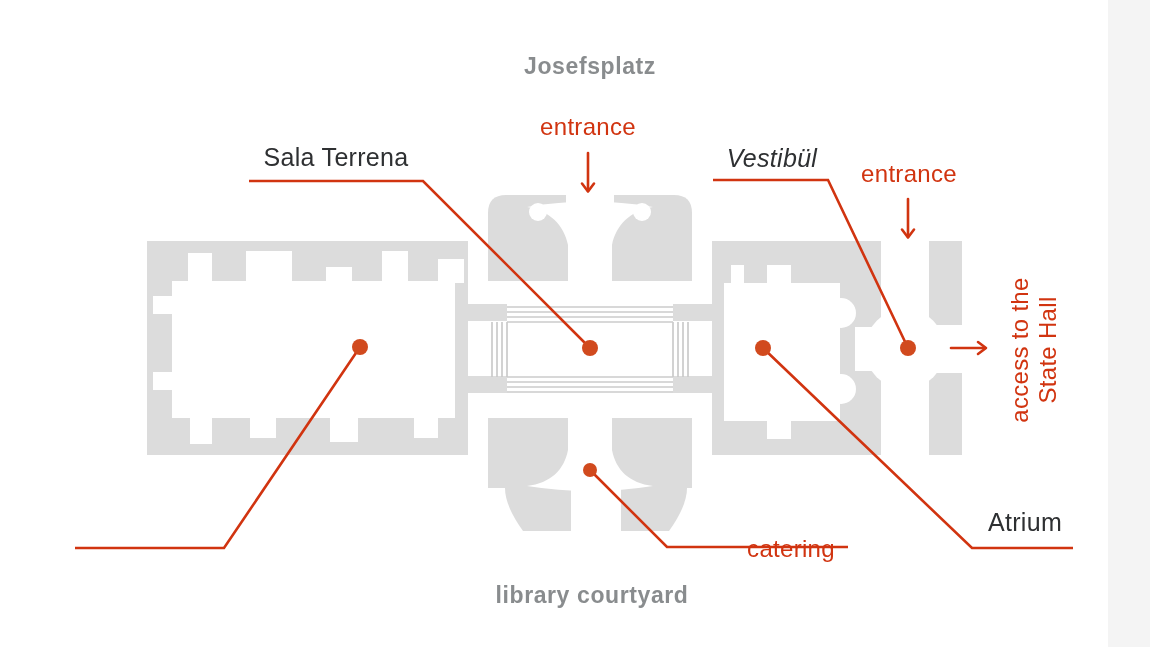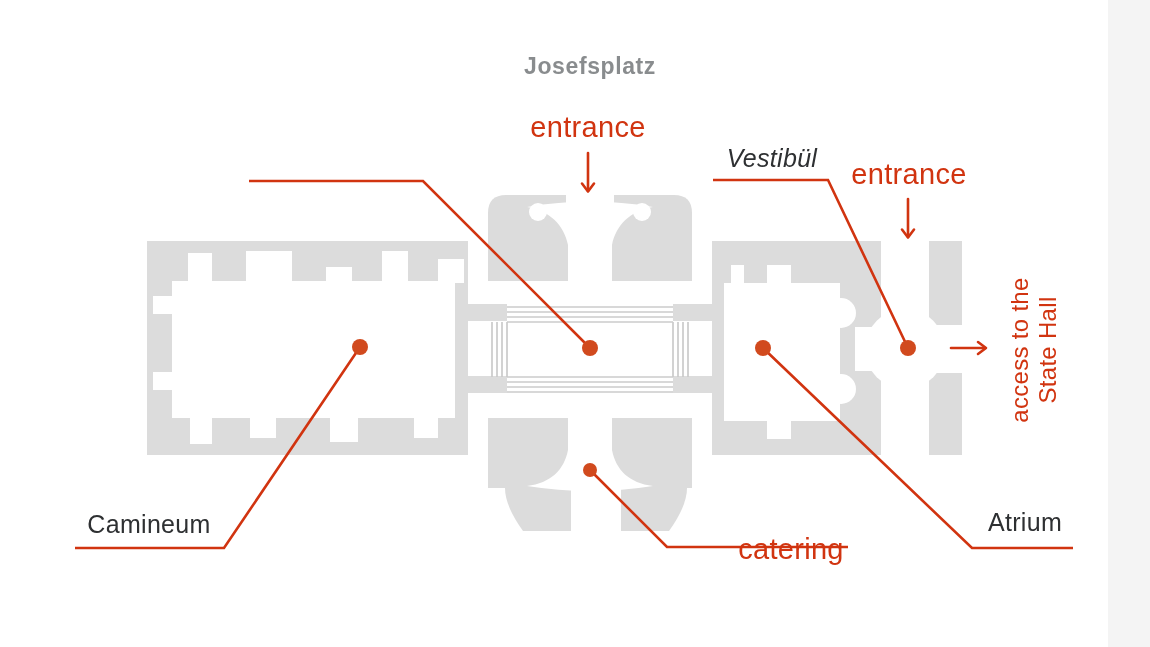--- a/index.html
+++ b/index.html
@@ -26,21 +26,21 @@
   .lead{stroke:var(--accent);stroke-width:2.6;fill:none;stroke-linejoin:miter;}
   .arrow{stroke:var(--accent);stroke-width:2.6;fill:none;stroke-linecap:round;stroke-linejoin:round;}
   .dot{fill:var(--dot);stroke:none;}
   .lbl{
     position:absolute;
     transform:translate(-50%,-50%);
     white-space:nowrap;
     user-select:none;
   }
   .lbl-dark{color:var(--dark);font-size:25px;letter-spacing:0.3px;font-weight:400;}
-  .lbl-red{color:var(--accent);font-size:29px;letter-spacing:0.3px;font-weight:400;}
+  .lbl-red{color:var(--accent);font-size:24px;letter-spacing:0.3px;font-weight:400;}
   .lbl-gray{color:var(--gray);font-size:23px;letter-spacing:0.6px;font-weight:700;}
   #access-label{
     position:absolute;
     left:950px;top:321px;
     width:170px;height:58px;
     transform:rotate(-90deg);
     text-align:center;
     line-height:1.18;
     color:var(--accent);
     font-size:24px;letter-spacing:0.3px;
@@ -156,29 +156,30 @@
       <circle class="dot" cx="763" cy="348" r="8"></circle>
       <circle class="dot" cx="908" cy="348" r="8"></circle>
       <circle class="dot" cx="590" cy="470" r="7"></circle>
     </g>
   </svg>
 
   <div class="lbl lbl-gray" style="left:590px;top:66px;">Josefsplatz</div>
 
   <div class="lbl lbl-red" style="left:588px;top:127px;">entrance</div>
 
+  <div class="lbl lbl-dark" style="left:336px;top:157px;">Sala Terrena</div>
 
   <div class="lbl lbl-dark" style="left:772px;top:158px;font-style:italic;">Vestibül</div>
 
   <div class="lbl lbl-red" style="left:909px;top:174px;">entrance</div>
 
   <div id="access-label">
     <div>access to the</div>
     <div>State Hall</div>
   </div>
 
-  <div class="lbl lbl-dark" style="left:149px;top:524px;">Camineum</div>
 
   <div class="lbl lbl-red" style="left:791px;top:525px;margin-top:24px;">catering</div>
 
   <div class="lbl lbl-dark" style="left:1025px;top:522px;">Atrium</div>
 
+  <div class="lbl lbl-gray" style="left:592px;top:595px;">library courtyard</div>
 </div>
 
 </body></html>

